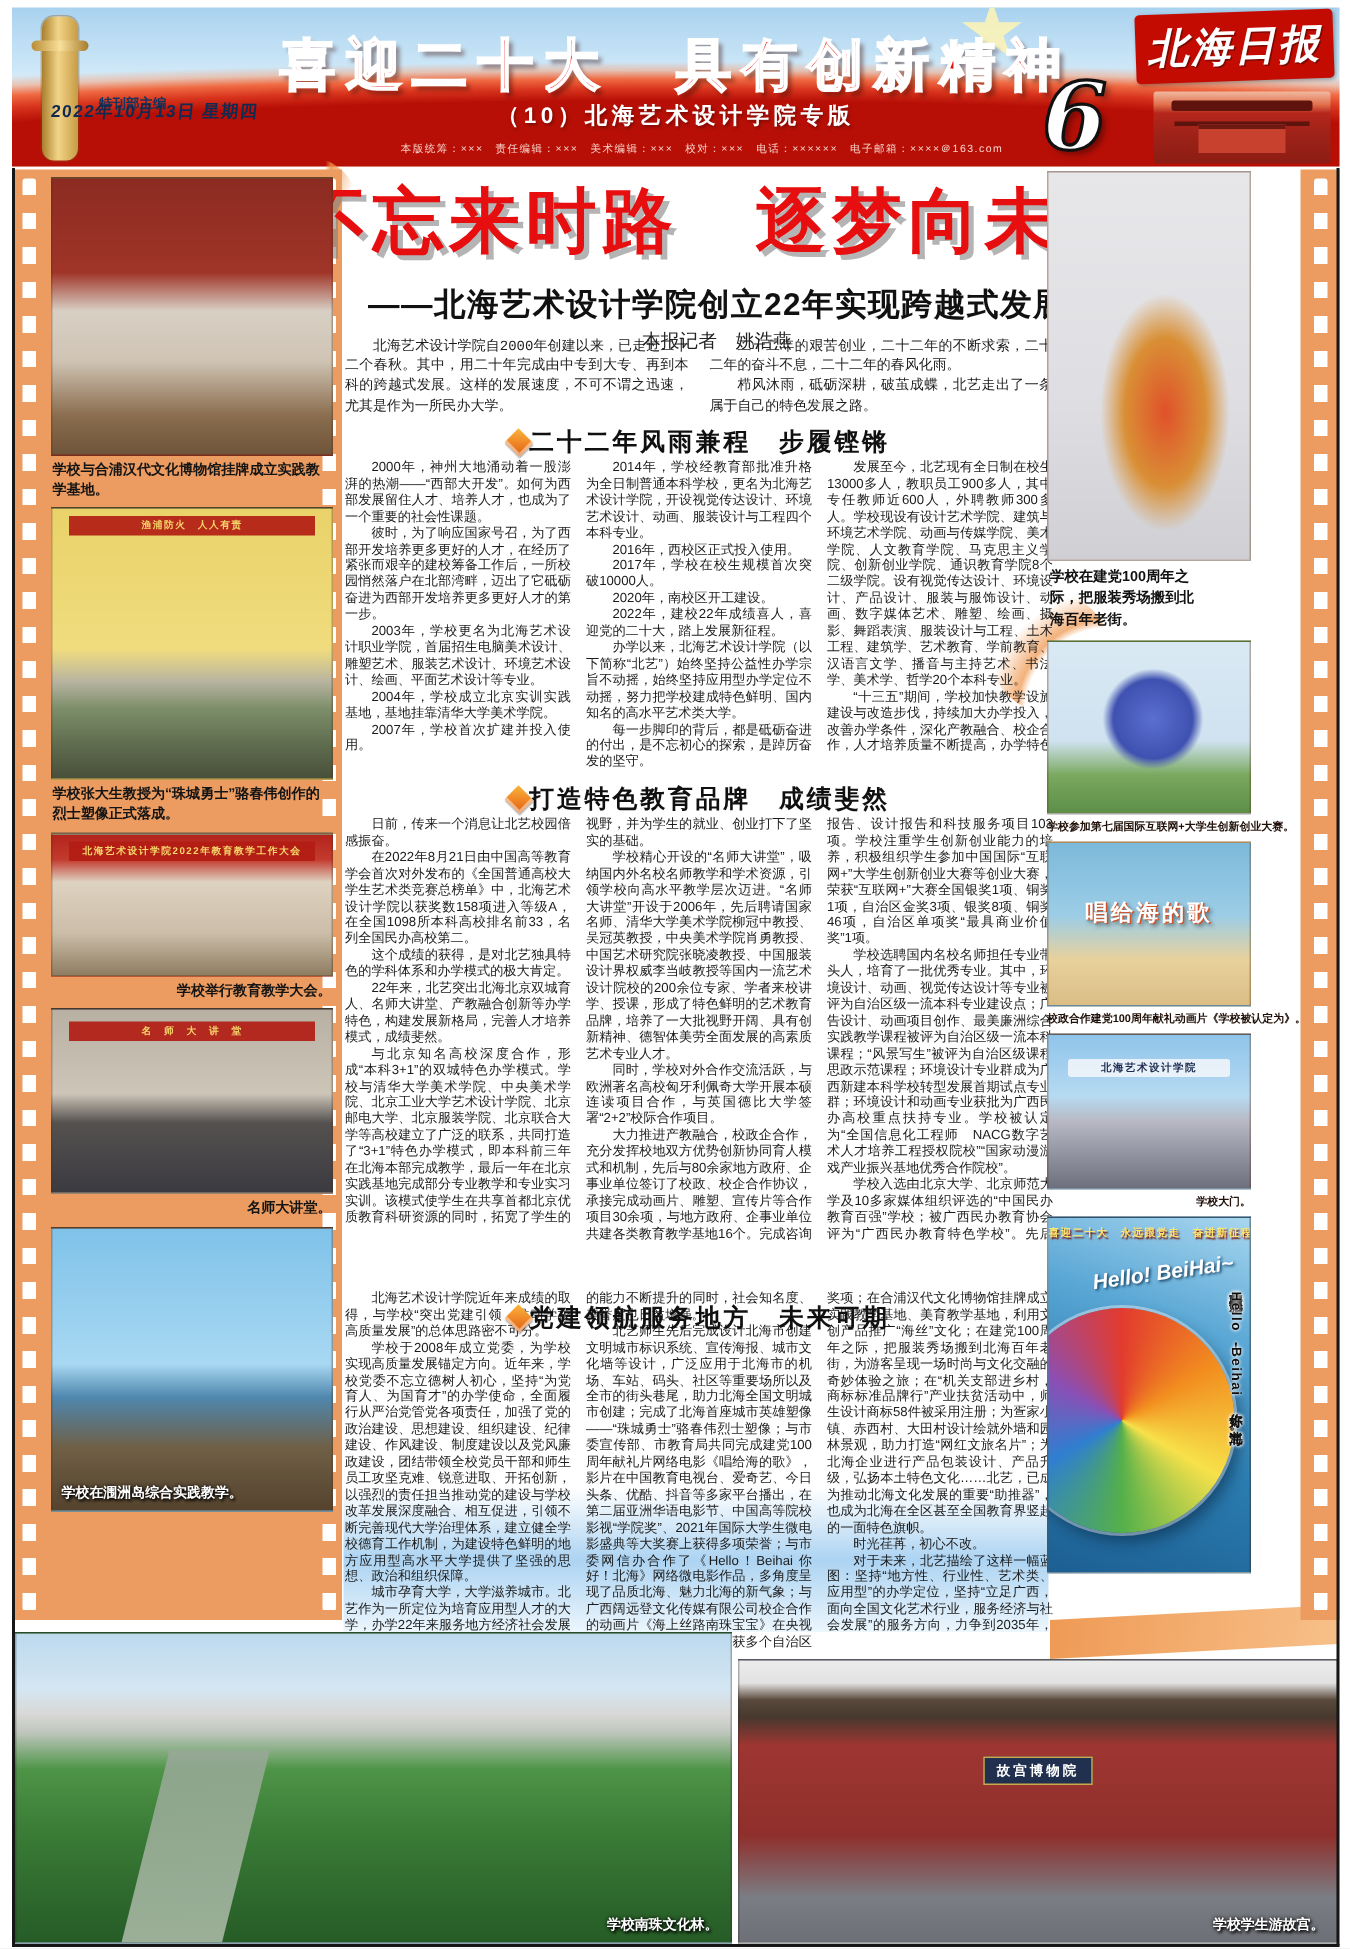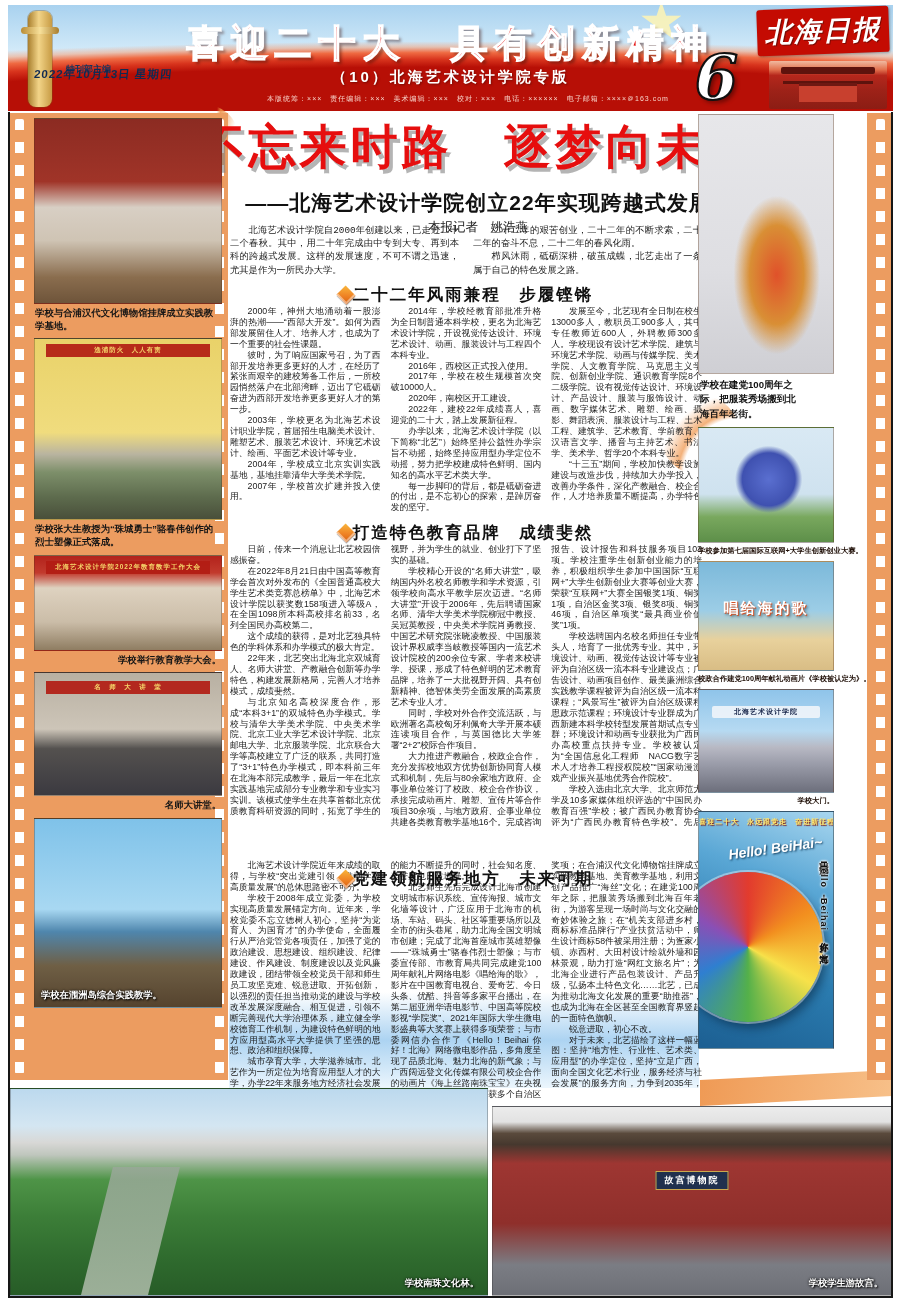--- a/index.html
+++ b/index.html
@@ -229,21 +229,21 @@
 
   <div class="sec-head" style="top:838px;margin-top:30px;">
     <span class="diamond"></span>
     <span class="txt">党建领航服务地方　未来可期</span>
   </div>
   <div id="sec3-body" class="sec-body">
       <p>北海艺术设计学院近年来成绩的取得，与学校“突出党建引领，推动学校高质量发展”的总体思路密不可分。</p>
       <p>学校于2008年成立党委，为学校实现高质量发展锚定方向。近年来，学校党委不忘立德树人初心，坚持“为党育人、为国育才”的办学使命，全面履行从严治党管党各项责任，加强了党的政治建设、思想建设、组织建设、纪律建设、作风建设、制度建设以及党风廉政建设，团结带领全校党员干部和师生员工攻坚克难、锐意进取、开拓创新，以强烈的责任担当推动党的建设与学校改革发展深度融合、相互促进，引领不断完善现代大学治理体系，建立健全学校德育工作机制，为建设特色鲜明的地方应用型高水平大学提供了坚强的思想、政治和组织保障。</p>
       <p>城市孕育大学，大学滋养城市。北艺作为一所定位为培育应用型人才的大学，办学22年来服务地方经济社会发展的能力不断提升的同时，社会知名度、美誉度也日益增强。</p>
       <p>北艺师生先后完成设计北海市创建文明城市标识系统、宣传海报、城市文化墙等设计，广泛应用于北海市的机场、车站、码头、社区等重要场所以及全市的街头巷尾，助力北海全国文明城市创建；完成了北海首座城市英雄塑像——“珠城勇士”骆春伟烈士塑像；与市委宣传部、市教育局共同完成建党100周年献礼片网络电影《唱给海的歌》，影片在中国教育电视台、爱奇艺、今日头条、优酷、抖音等多家平台播出，在第二届亚洲华语电影节、中国高等院校影视“学院奖”、2021年国际大学生微电影盛典等大奖赛上获得多项荣誉；与市委网信办合作了《Hello！Beihai 你好！北海》网络微电影作品，多角度呈现了品质北海、魅力北海的新气象；与广西阔远登文化传媒有限公司校企合作的动画片《海上丝路南珠宝宝》在央视少儿频道黄金时段播出并获多个自治区奖项；在合浦汉代文化博物馆挂牌成立实践教学基地、美育教学基地，利用文创产品推广“海丝”文化；在建党100周年之际，把服装秀场搬到北海百年老街，为游客呈现一场时尚与文化交融的奇妙体验之旅；在“机关支部进乡村，商标标准品牌行”产业扶贫活动中，师生设计商标58件被采用注册；为疍家小镇、赤西村、大田村设计绘就外墙和园林景观，助力打造“网红文旅名片”；为北海企业进行产品包装设计、产品升级，弘扬本土特色文化……北艺，已成为推动北海文化发展的重要“助推器”，也成为北海在全区甚至全国教育界竖起的一面特色旗帜。</p>
-      <p>锐意进取，初心不改。</p>
+      <p>时光荏苒，初心不改。</p>
       <p>对于未来，北艺描绘了这样一幅蓝图：坚持“地方性、行业性、艺术类、应用型”的办学定位，坚持“立足广西，面向全国文化艺术行业，服务经济与社会发展”的服务方向，力争到2035年，全面建设成为“行业特色鲜明、国内知名的高水平艺术类应用型高校”。</p>
     </div>
 
   <div class="film film-left">
     <div class="sprocket l"></div>
     <div class="sprocket r"></div>
   </div>
   <div class="lphotos">
     <div class="photo p-museum"></div>
     <div class="lcap">学校与合浦汉代文化博物馆挂牌成立实践教学基地。</div>

